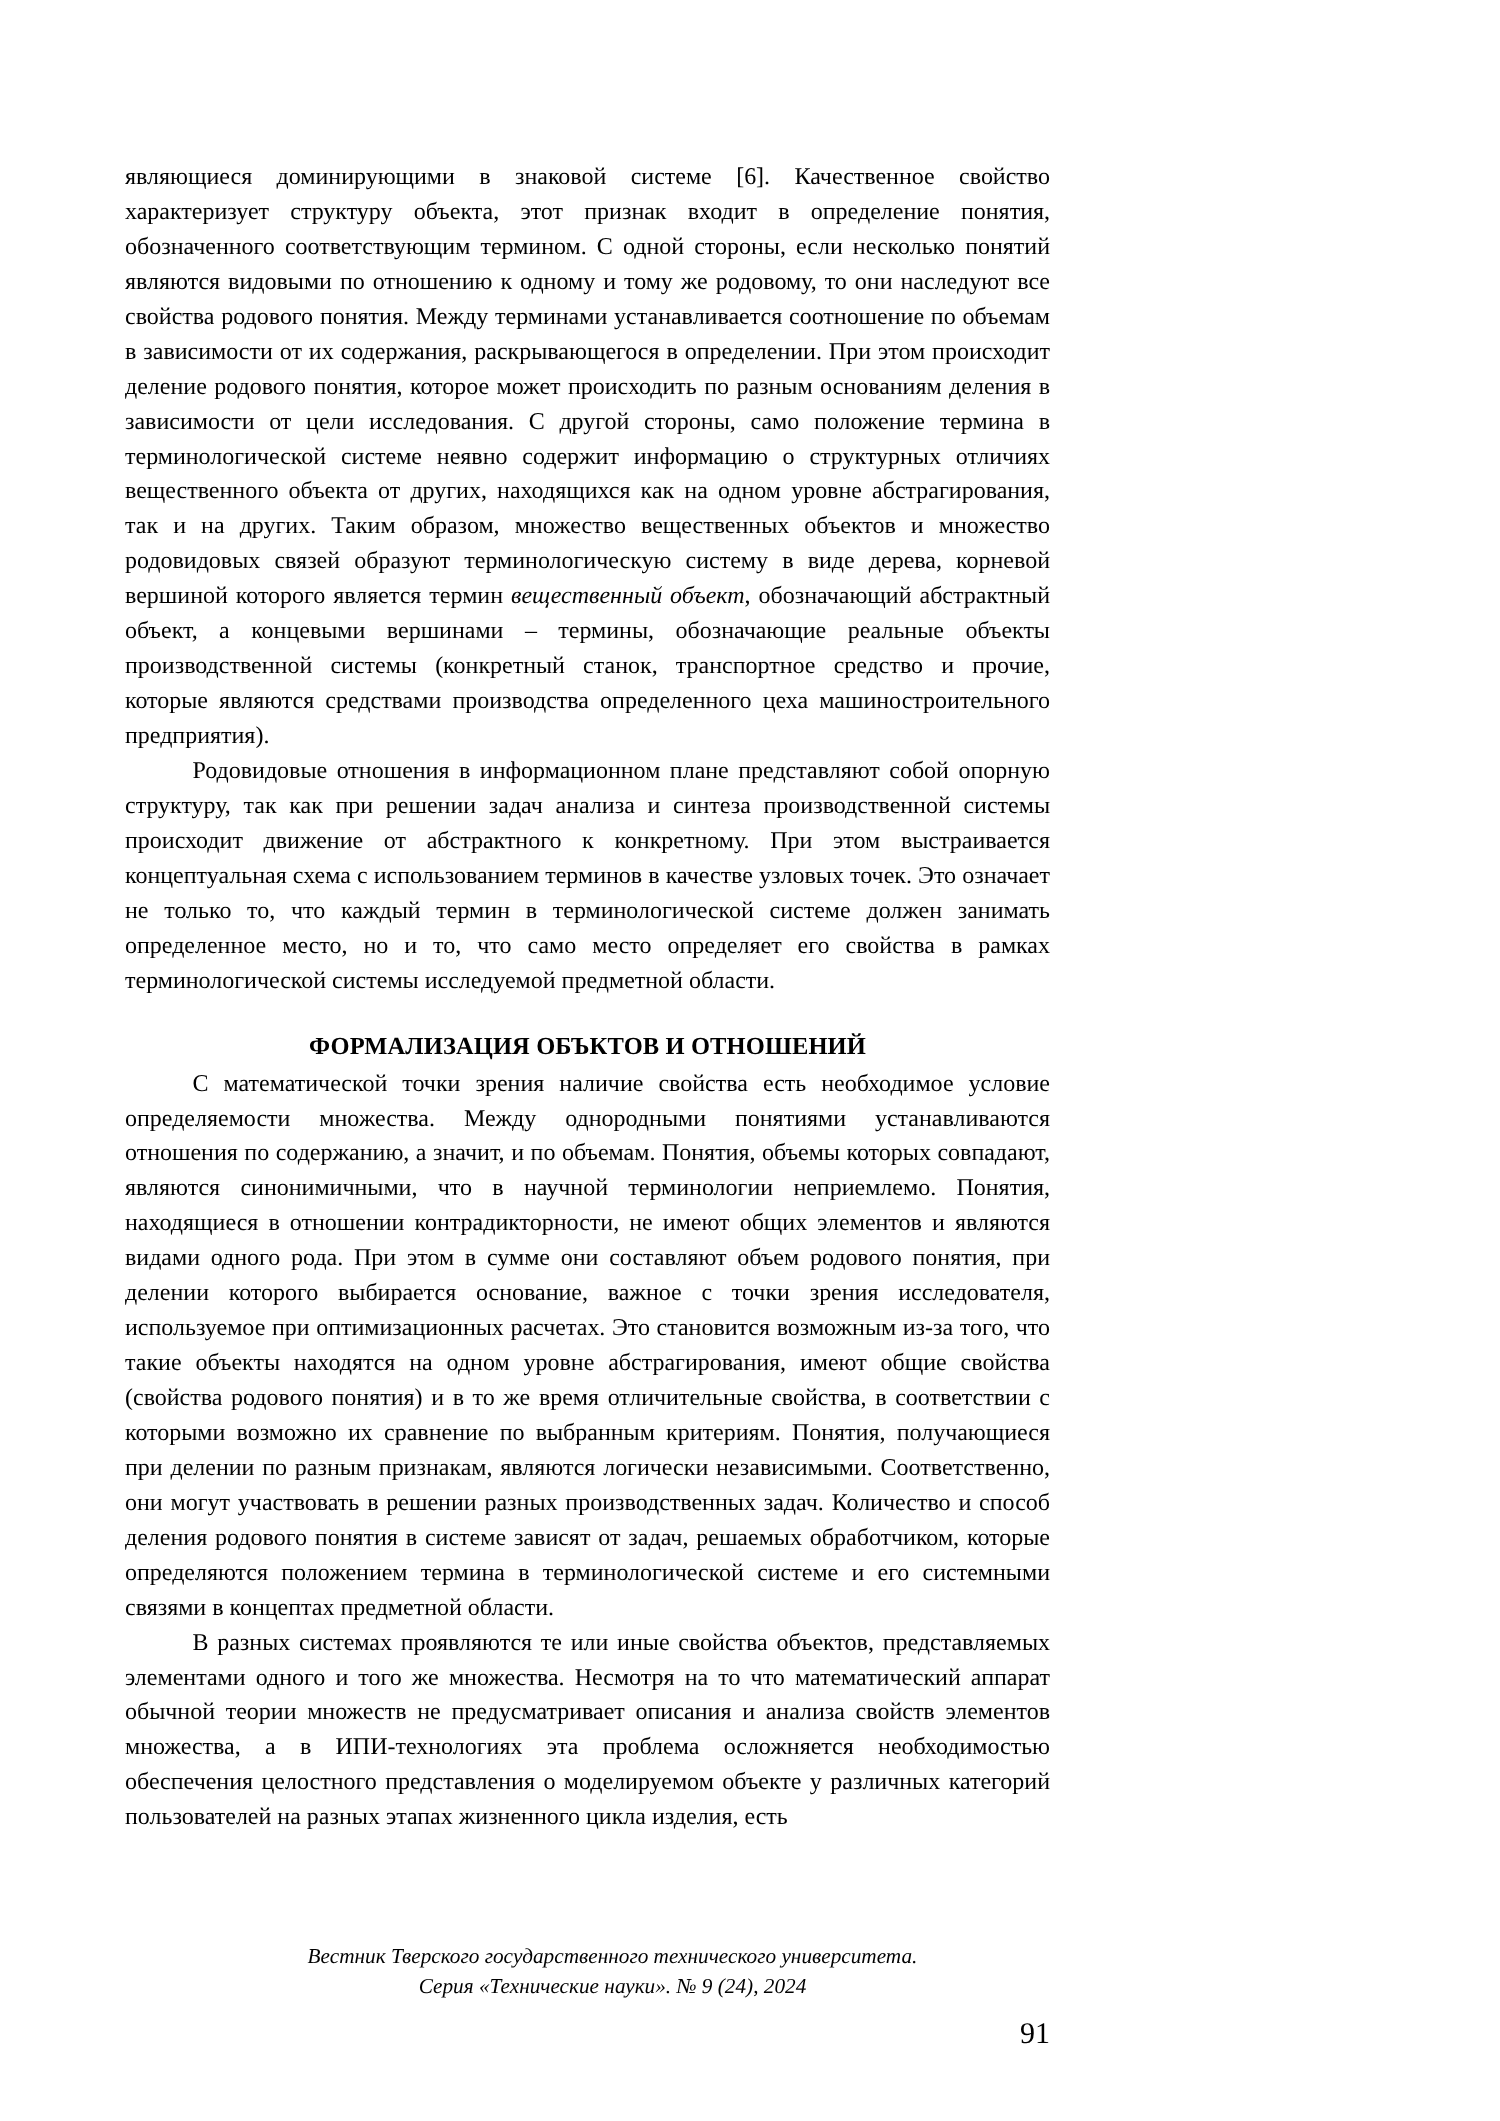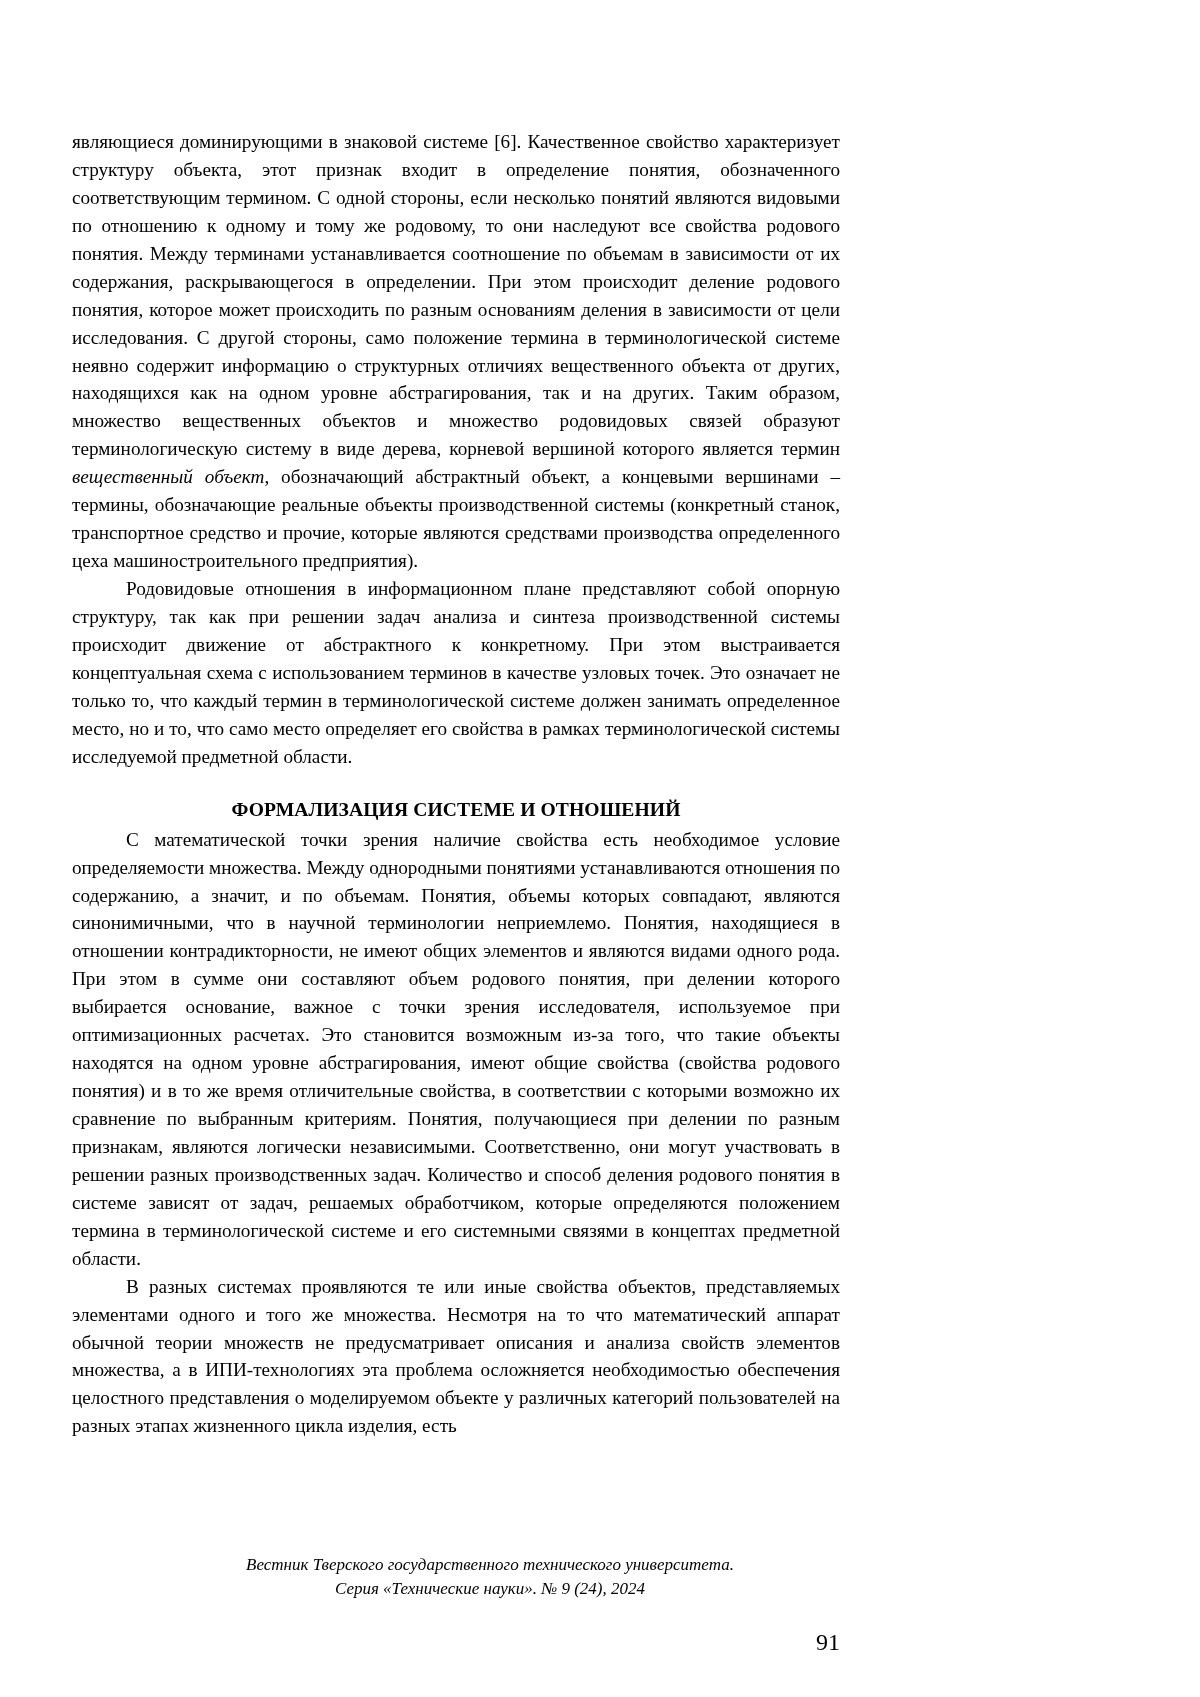--- a/index.html
+++ b/index.html
@@ -11,21 +11,21 @@
     height: 1697px;
     background: #ffffff;
     font-family: "Liberation Serif", "DejaVu Serif", serif;
     color: #000000;
   }
   .page {
     position: relative;
     width: 980px;
     height: 1697px;
     box-sizing: border-box;
-    padding: 128px 140px 0 72px;
+    padding: 128px 140px 0 100px;
   }
   .body-text {
     font-size: 19.2px;
     line-height: 1.455;
     text-align: justify;
     text-justify: inter-word;
     hyphens: none;
   }
   .body-text p {
     margin: 0;
@@ -57,38 +57,38 @@
     font-style: italic;
     font-size: 17px;
     line-height: 1.42;
   }
   .footer .f-line {
     display: block;
   }
   .page-number {
     position: absolute;
     right: 140px;
-    bottom: 41px;
+    bottom: 56px;
     font-size: 24px;
     font-family: "Liberation Serif", "DejaVu Serif", serif;
   }
 </style>
 </head>
 <body>
 
 <div class="page">
 
   <div class="body-text">
 
     <p class="no-indent"><span>являющиеся доминирующими в знаковой системе [6]. Качественное свойство характеризует структуру объекта, этот признак входит в определение понятия, обозначенного соответствующим термином. С одной стороны, если несколько понятий являются видовыми по отношению к одному и тому же родовому, то они наследуют все свойства родового понятия. Между терминами устанавливается соотношение по объемам в зависимости от их содержания, раскрывающегося в определении. При этом происходит деление родового понятия, которое может происходить по разным основаниям деления в зависимости от цели исследования. С другой стороны, само положение термина в терминологической системе неявно содержит информацию о структурных отличиях вещественного объекта от других, находящихся как на одном уровне абстрагирования, так и на других. Таким образом, множество вещественных объектов и множество родовидовых связей образуют терминологическую систему в виде дерева, корневой вершиной которого является термин </span><em class="term">вещественный объект</em><span>, обозначающий абстрактный объект, а концевыми вершинами – термины, обозначающие реальные объекты производственной системы (конкретный станок, транспортное средство и прочие, которые являются средствами производства определенного цеха машиностроительного предприятия).</span></p>
 
     <p>Родовидовые отношения в информационном плане представляют собой опорную структуру, так как при решении задач анализа и синтеза производственной системы происходит движение от абстрактного к конкретному. При этом выстраивается концептуальная схема с использованием терминов в качестве узловых точек. Это означает не только то, что каждый термин в терминологической системе должен занимать определенное место, но и то, что само место определяет его свойства в рамках терминологической системы исследуемой предметной области.</p>
 
     <h2 class="section-heading">
-      <span class="line">ФОРМАЛИЗАЦИЯ СИСТЕМЕ И ОТНОШЕНИЙ</span>
+      <span class="line">ФОРМАЛИЗАЦИЯ ОБЪКТОВ И ОТНОШЕНИЙ</span>
     </h2>
 
     <p>С математической точки зрения наличие свойства есть необходимое условие определяемости множества. Между однородными понятиями устанавливаются отношения по содержанию, а значит, и по объемам. Понятия, объемы которых совпадают, являются синонимичными, что в научной терминологии неприемлемо. Понятия, находящиеся в отношении контрадикторности, не имеют общих элементов и являются видами одного рода. При этом в сумме они составляют объем родового понятия, при делении которого выбирается основание, важное с точки зрения исследователя, используемое при оптимизационных расчетах. Это становится возможным из-за того, что такие объекты находятся на одном уровне абстрагирования, имеют общие свойства (свойства родового понятия) и в то же время отличительные свойства, в соответствии с которыми возможно их сравнение по выбранным критериям. Понятия, получающиеся при делении по разным признакам, являются логически независимыми. Соответственно, они могут участвовать в решении разных производственных задач. Количество и способ деления родового понятия в системе зависят от задач, решаемых обработчиком, которые определяются положением термина в терминологической системе и его системными связями в концептах предметной области.</p>
 
     <p>В разных системах проявляются те или иные свойства объектов, представляемых элементами одного и того же множества. Несмотря на то что математический аппарат обычной теории множеств не предусматривает описания и анализа свойств элементов множества, а в ИПИ-технологиях эта проблема осложняется необходимостью обеспечения целостного представления о моделируемом объекте у различных категорий пользователей на разных этапах жизненного цикла изделия, есть</p>
 
   </div>
 
   <div class="footer">
     <span class="f-line">Вестник Тверского государственного технического университета.</span>

